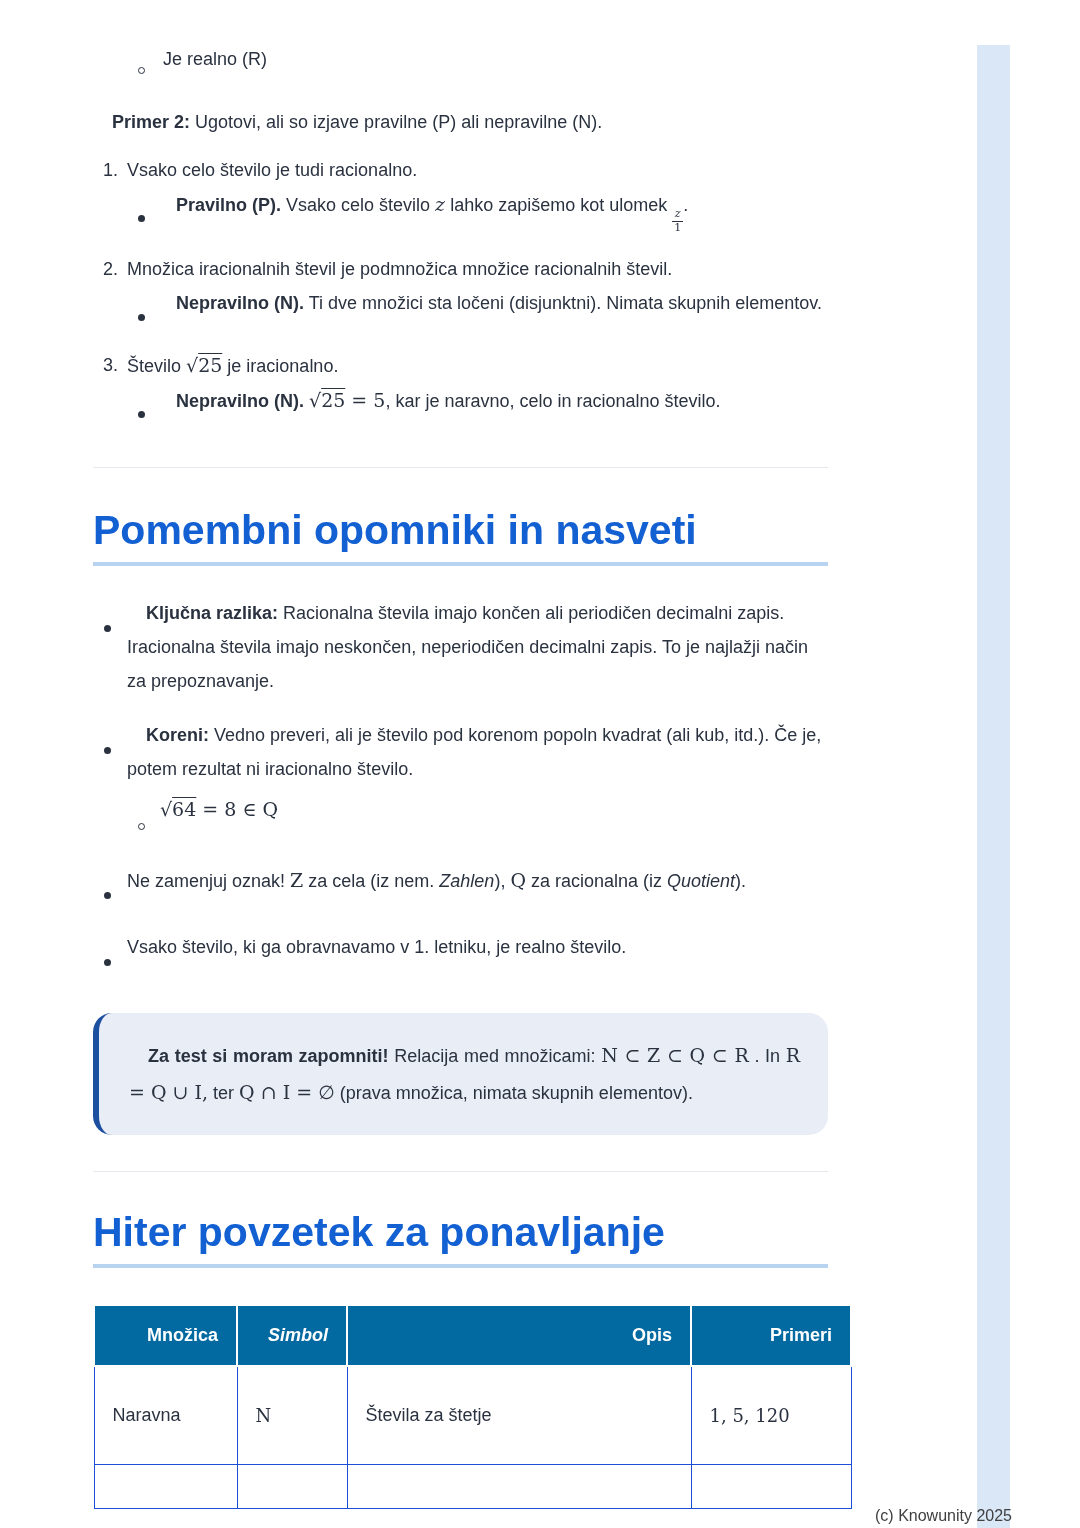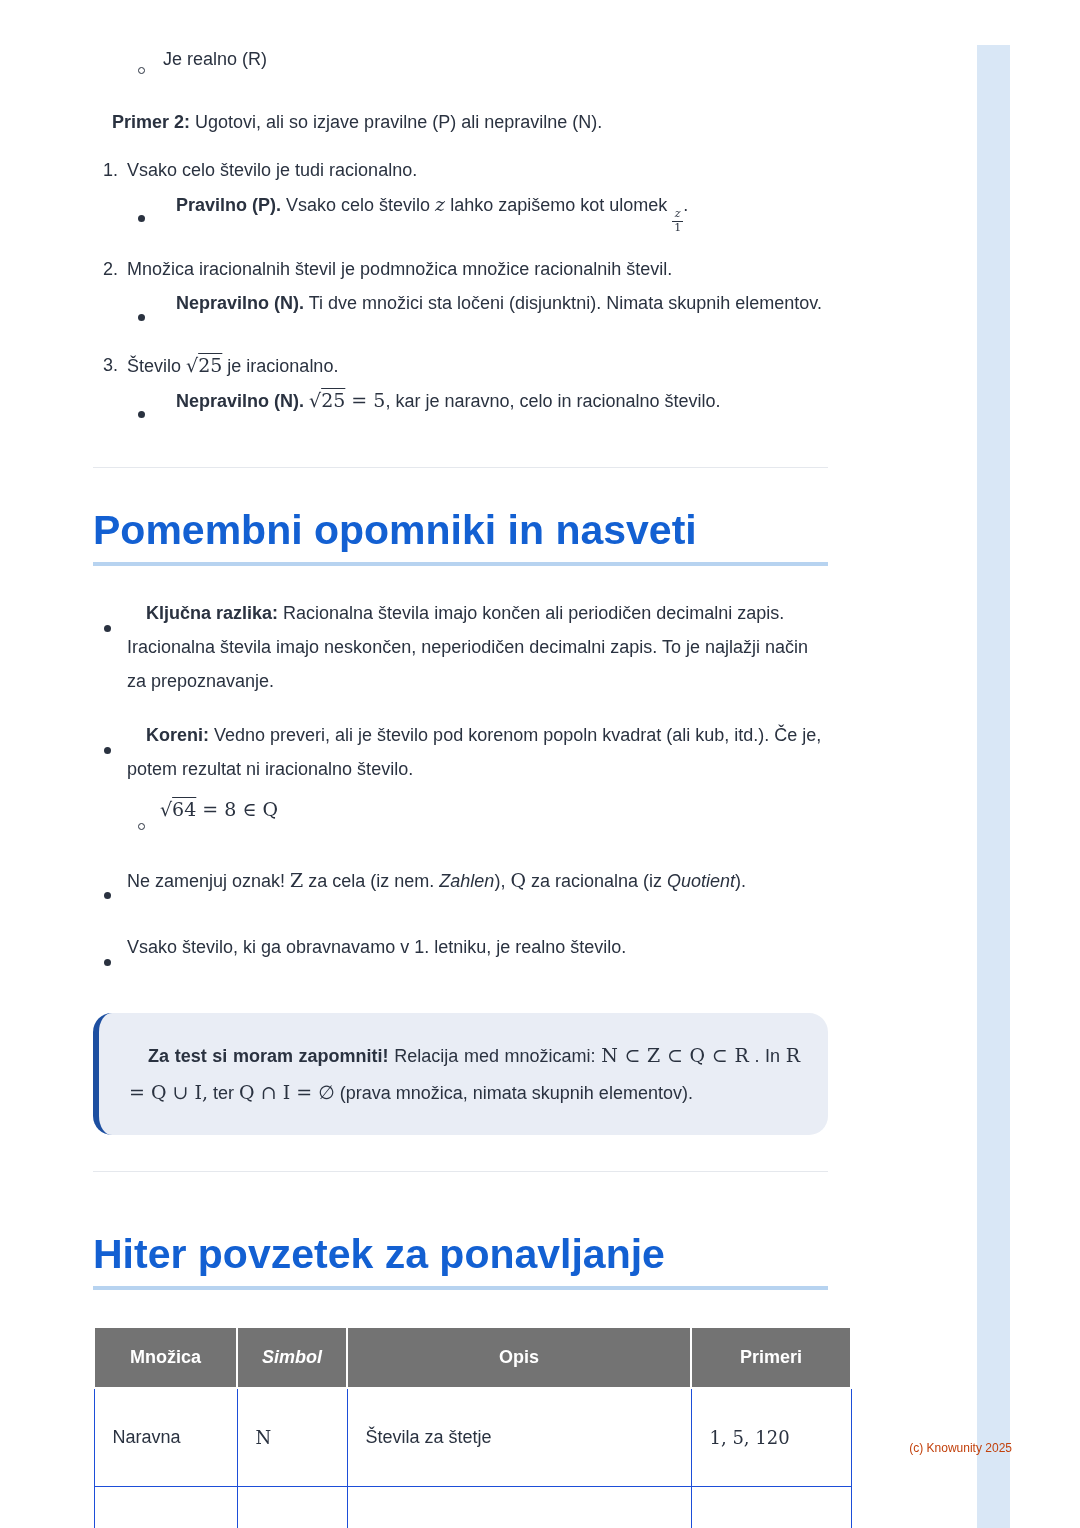--- a/index.html
+++ b/index.html
@@ -6,21 +6,21 @@
   html, body { margin: 0; padding: 0; }
   body {
     width: 1080px; height: 1528px; overflow: hidden; position: relative;
     background: #ffffff;
     font-family: "Liberation Sans", "DejaVu Sans", sans-serif;
     color: #2a3240; font-size: 18px;
   }
 
   
   .side-strip { position: absolute; top: 45px; right: 70px; width: 33px; height: 1483px; background: #d9e7f6; }
-  .footer-note { position: absolute; top: 1441px; right: 68px; font-size: 12px; color: #c2410c; z-index: 5; }
+  .footer-note { position: absolute; top: 1507px; right: 68px; font-size: 16px; color: #404040; z-index: 5; }
 
   .content { position: relative; margin-left: 93px; width: 735px; padding-top: 46px; z-index: 2; }
 
   
   .dot  { display: inline-block; width: 7px; height: 7px; border-radius: 50%; background: #2a3240; }
   .ring { display: inline-block; width: 7px; height: 7px; border-radius: 50%; border: 1.5px solid #2a3240; background: transparent; }
 
   
   .top-item { display: flex; line-height: 26px; }
   .tmark { flex: 0 0 25px; margin-left: 45px; padding-top: 9px; }
@@ -38,21 +38,21 @@
   .atext { flex: 1; }
 
   hr.divider { border: none; border-top: 1px solid #e5e8ed; height: 0; }
   .hr1 { margin: 40px 0 0 0; }
   .hr2 { margin: 36px 0 0 0; }
 
   h2.section-title {
     font-size: 41px; line-height: 36px; font-weight: 700; color: #1360d2;
     margin: 44px 0 0 0; padding: 0 0 14px 0; border-bottom: 4px solid #b7d3f0;
   }
-  h2.second { margin-top: 64px; }
+  h2.second { margin-top: 42px; }
 
   
   .notes { margin-top: 30px; }
   .nitem { display: flex; line-height: 34px; }
   .nitem + .nitem { margin-top: 20px; }
   .nmark { flex: 0 0 34px; padding-left: 11px; padding-top: 13px; }
   .nbody { flex: 1; }
 
   .sub-examples { margin-top: 4px; }
   .sx { display: flex; line-height: 38px; }
@@ -74,21 +74,21 @@
   
   .callout {
     margin-top: 36px; background: #e9edf5; border-left: 6px solid #1d4fa1;
     padding: 24px 28px 24px 30px; line-height: 36px; text-align: justify; border-radius: 19px;
   }
   .callout .lead { font-weight: 700; }
 
   
   table.summary { border-collapse: collapse; width: 100%; margin-top: 36px; table-layout: fixed; }
   .summary th {
-    background: #737373; color: #ffffff; font-weight: 700; text-align: center;
+    background: #0369a1; color: #ffffff; font-weight: 700; text-align: right;
     padding: 19px 18px; font-size: 18px; border: 2px solid #ffffff;
   }
   .summary th.c1 { width: 143px; } .summary th.c2 { width: 110px; font-style: italic; }
   .summary th.c3 { width: 344px; } .summary th.c4 { width: 160px; }
   .summary td {
     padding: 38px 18px; border: 1px solid #1d4ed8; background: #ffffff; font-size: 18px;
     vertical-align: middle;
   }
   .summary td.serif-cell { font-family: "DejaVu Serif", "Liberation Serif", serif; }
   .summary tr.partial td { padding: 20px 18px; height: 44px; }

